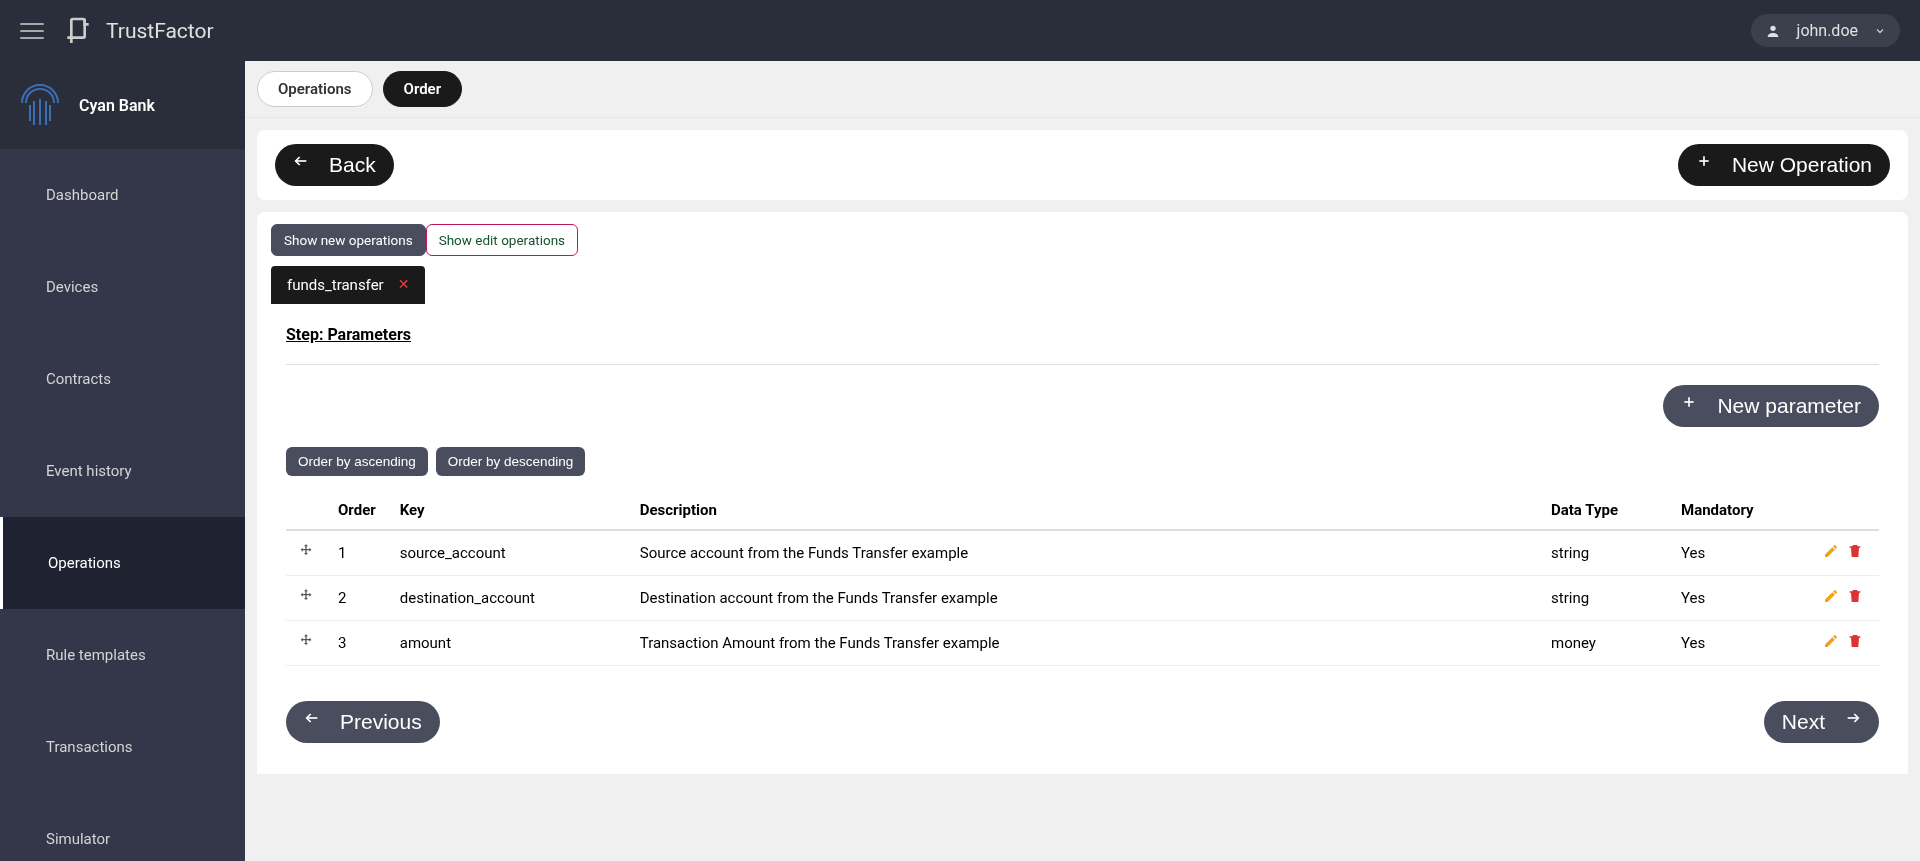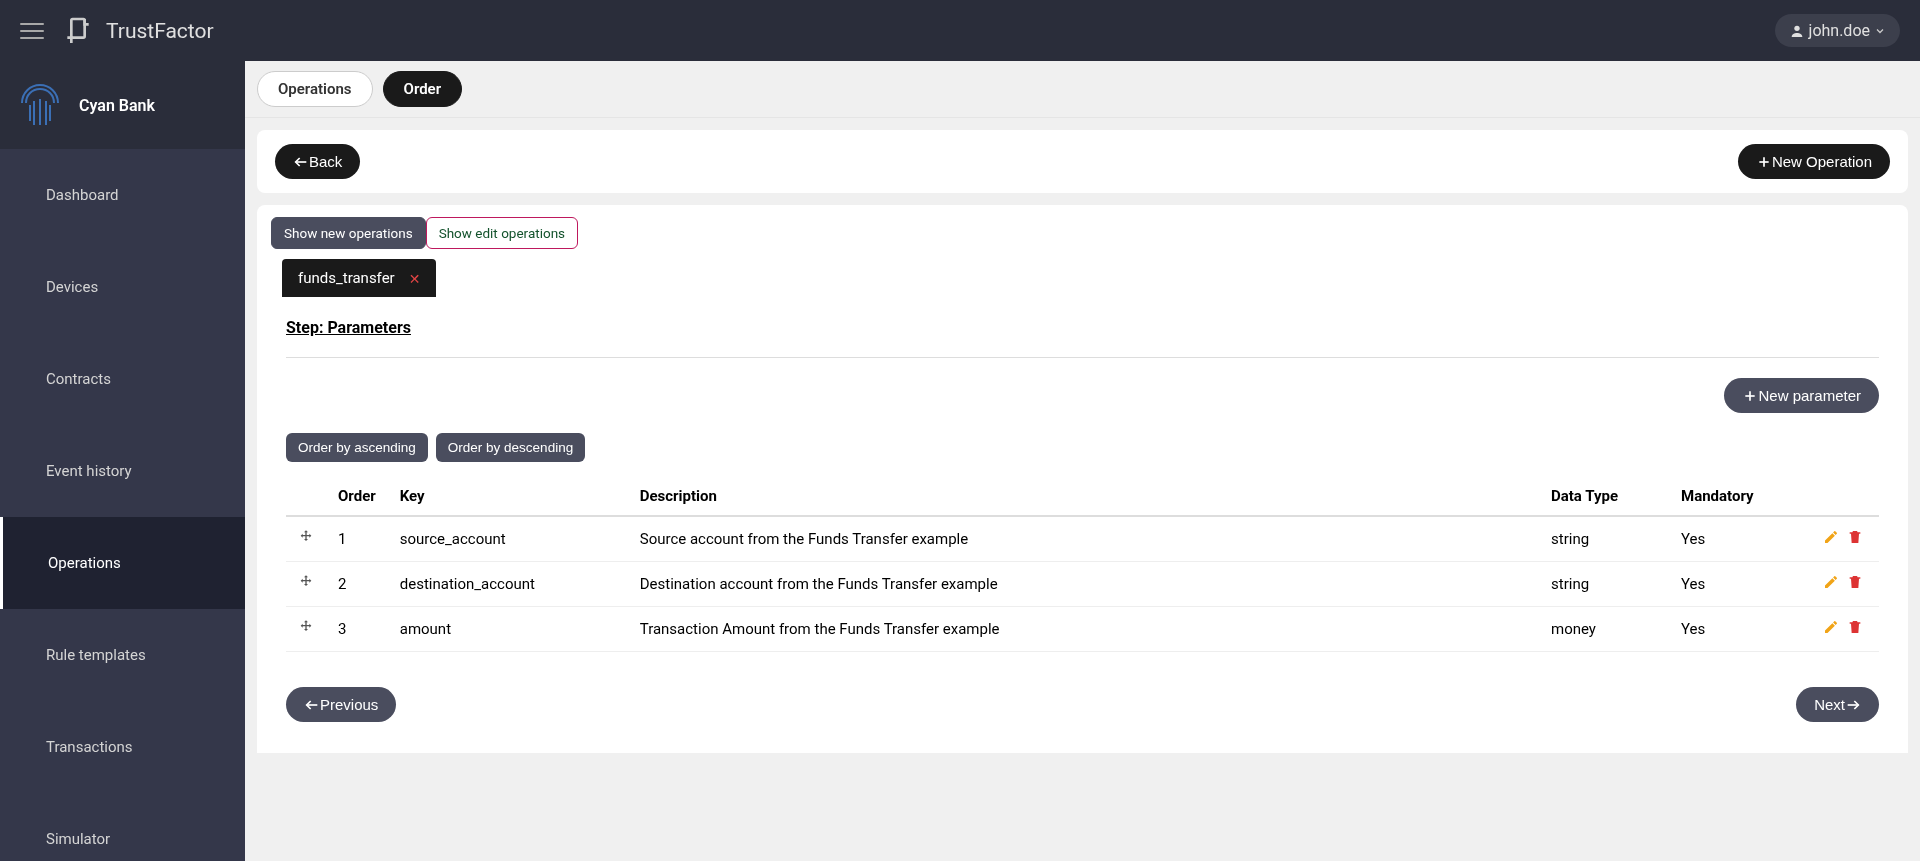--- a/index.html
+++ b/index.html
@@ -49,21 +49,21 @@
       color: #ccc;
     }
     .logo-text {
       font-size: 21px;
       color: #e0e0e0;
       font-weight: 400;
     }
     .user-menu {
       display: flex;
       align-items: center;
-      gap: 4px;
+      gap: 16px;
       background: #3c3f4c;
       border-radius: 20px;
       padding: 7px 14px;
       cursor: pointer;
       color: #e0e0e0;
     }
     .user-menu .user-icon {
       width: 16px;
       height: 16px;
       fill: #e0e0e0;
@@ -168,26 +168,26 @@
     .card.tabs-card {
       padding: 12px 0 0 0;
     }
 
     .btn {
       background: #1a1a1a;
       color: #fff;
       border: none;
       border-radius: 22px;
       padding: 9px 18px;
-      font-size: 15px;
+      font-size: 21px;
       font-weight: 500;
       cursor: pointer;
       display: inline-flex;
-      align-items: center;
-      gap: 0;
+      align-items: flex-start;
+      gap: 20px;
     }
     .btn svg { width: 16px; height: 16px; }
     .btn.grey {
       background: #4a4d5e;
     }
 
     .filter-buttons {
       display: flex;
       gap: 0;
       padding: 0 14px 10px 14px;
@@ -214,24 +214,23 @@
     .op-tabs {
       display: flex;
       padding-left: 14px;
     }
     .op-tab {
       background: #1a1a1a;
       color: #fff;
       padding: 10px 16px;
       font-size: 15px;
       display: flex;
-      align-items: flex-end;
+      align-items: flex-start;
       gap: 14px;
       border-radius: 4px 4px 0 0;
-      margin-left: 11px;
     }
     .op-tab .close {
       color: #e04444;
       font-size: 14px;
       cursor: pointer;
     }
 
     
     .panel {
       background: #fff;

